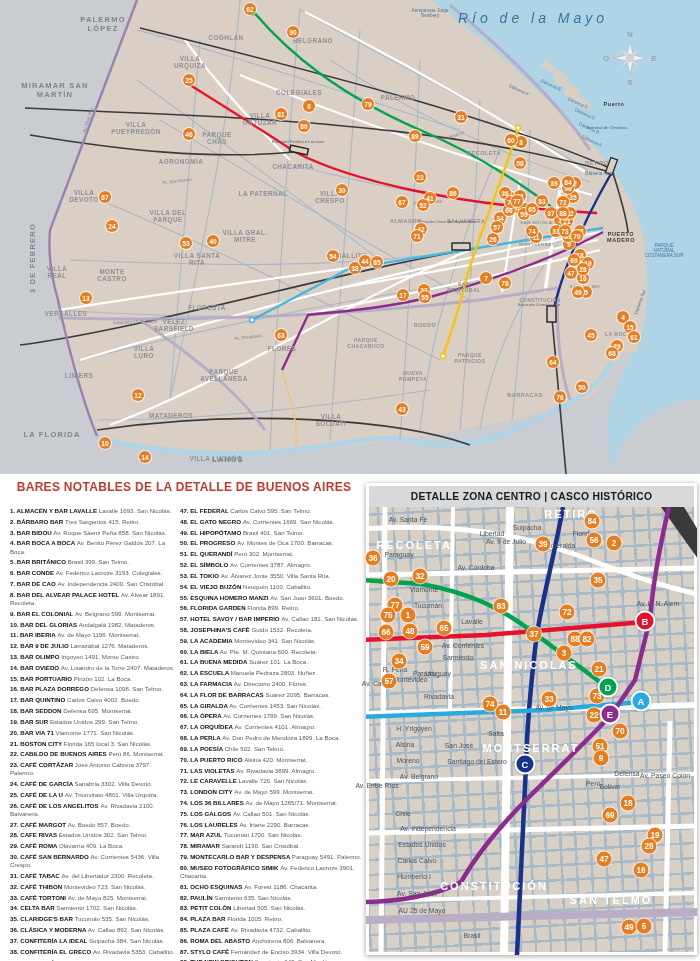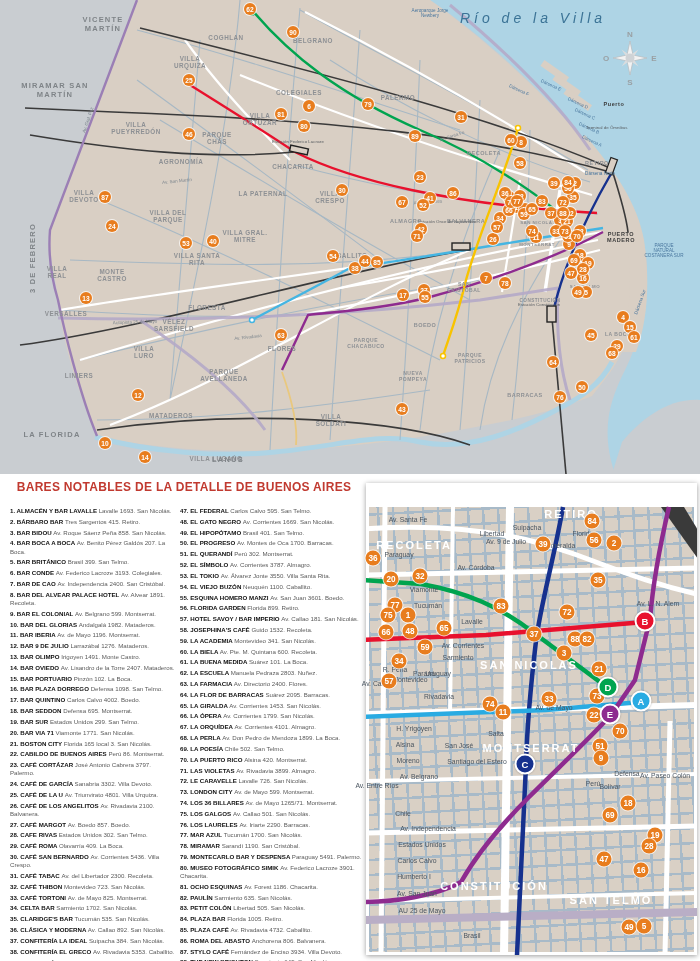--- a/index.html
+++ b/index.html
@@ -155,21 +155,21 @@
     <circle cx="518" cy="128" r="2.5" fill="#fff" stroke="#F8C300" stroke-width="1.5"></circle>
     <circle cx="443" cy="356" r="2.5" fill="#fff" stroke="#F8C300" stroke-width="1.5"></circle>
     <circle cx="252" cy="320" r="2.5" fill="#fff" stroke="#45B5E2" stroke-width="1.5"></circle>
     <rect x="290" y="147" width="18" height="6" fill="#d9cfc4" stroke="#222" stroke-width="1.4" transform="rotate(12 299 150)"></rect>
     <rect x="452" y="243" width="18" height="7" fill="#d9cfc4" stroke="#222" stroke-width="1.4"></rect>
     <rect x="547" y="306" width="9" height="16" fill="#d9cfc4" stroke="#222" stroke-width="1.4"></rect>
     <rect x="608" y="158" width="7" height="16" fill="#d9cfc4" stroke="#222" stroke-width="1.2" transform="rotate(20 611 166)"></rect>
   </svg>
 
   <div id="mm-overlay">
-    <div class="water-label">Río de la Villa</div>
+    <div class="water-label">Río de la Mayo</div>
     <div id="compass">
       <svg x="0" y="0" width="64" height="64" viewBox="-32 -32 64 64" style="position:absolute;left:-32px;top:-32px">
         <path d="M0,-17 L3,-3 L17,0 L3,3 L0,17 L-3,3 L-17,0 L-3,-3 Z" fill="#f2f2f2" stroke="#b9bec2" stroke-width="0.8"></path>
         <path d="M0,-12 L2,-2 L12,0 L2,2 L0,12 L-2,2 L-12,0 L-2,-2 Z" fill="#d9dcde" transform="rotate(45)"></path>
         <circle r="4.5" fill="#cfd3d6"></circle>
       </svg>
       <span class="cdir" style="left:0;top:-24px">N</span>
       <span class="cdir" style="left:24px;top:0">E</span>
       <span class="cdir" style="left:0;top:24px">S</span>
       <span class="cdir" style="left:-24px;top:0">O</span>
@@ -211,21 +211,21 @@
       <div class="nb" style="left: 537px; top: 244px; transform: translate(-50%, -50%); font-size: 4.4px;">MONTSERRAT</div>
       <div class="nb wrap" style="left: 464px; top: 287px; transform: translate(-50%, -50%); font-size: 5px; width: 40px;">SAN CRISTÓBAL</div>
       <div class="nb" style="left: 540px; top: 300px; transform: translate(-50%, -50%); font-size: 4.6px;">CONSTITUCIÓN</div>
       <div class="nb" style="left: 585px; top: 286px; transform: translate(-50%, -50%); font-size: 4.4px;">SAN TELMO</div>
       <div class="nb" style="left: 618px; top: 334px; transform: translate(-50%, -50%); font-size: 5px;">LA BOCA</div>
       <div class="nb" style="left: 425px; top: 325px; transform: translate(-50%, -50%); font-size: 5.5px;">BOEDO</div>
       <div class="nb wrap" style="left: 366px; top: 343px; transform: translate(-50%, -50%); font-size: 5px; width: 56px;">PARQUE CHACABUCO</div>
       <div class="nb wrap" style="left: 470px; top: 358px; transform: translate(-50%, -50%); font-size: 5px; width: 52px;">PARQUE PATRICIOS</div>
       <div class="nb wrap" style="left: 413px; top: 376px; transform: translate(-50%, -50%); font-size: 5px; width: 46px;">NUEVA POMPEYA</div>
       <div class="nb" style="left: 525px; top: 395px; transform: translate(-50%, -50%); font-size: 5.5px;">BARRACAS</div>
-      <div class="ext wrap" style="left: 103px; top: 24px; transform: translate(-50%, -50%); width: 60px;">VICENTE MARTÍN</div>
+      <div class="ext wrap" style="left: 103px; top: 24px; transform: translate(-50%, -50%); width: 60px;">PALERMO LÓPEZ</div>
       <div class="ext wrap" style="left: 55px; top: 90px; transform: translate(-50%, -50%); width: 70px;">MIRAMAR SAN MARTÍN</div>
       <div class="ext" style="left: 32px; top: 258px; transform: translate(-50%, -50%) rotate(-90deg);">3 DE FEBRERO</div>
       <div class="ext" style="left: 52px; top: 434px; transform: translate(-50%, -50%);">LA FLORIDA</div>
       <div class="ext" style="left: 228px; top: 459px; transform: translate(-50%, -50%);">LANÚS</div>
       <div class="ext" style="left: 634px; top: 454px; transform: translate(-50%, -50%); margin-top: 26px;">AVELLANEDA</div>
       <div class="port wrap" style="left: 430px; top: 13px; transform: translate(-50%, -50%); width: 56px;">Aeroparque Jorge Newbery</div>
       <div class="port bold" style="left: 614px; top: 104px; transform: translate(-50%, -50%);">Puerto</div>
       <div class="port" style="left: 519px; top: 90px; transform: translate(-50%, -50%) rotate(25deg);">Dársena F</div>
       <div class="port" style="left: 551px; top: 85px; transform: translate(-50%, -50%) rotate(25deg);">Dársena E</div>
       <div class="port" style="left: 578px; top: 103px; transform: translate(-50%, -50%) rotate(25deg);">Dársena D</div>
@@ -420,20 +420,21 @@
     <div class="bar-item"><b>82. PAULÍN </b>Sarmiento 635. San Nicolás.</div>
     <div class="bar-item"><b>83. PETIT COLÓN </b>Libertad 505. San Nicolás.</div>
     <div class="bar-item"><b>84. PLAZA BAR </b>Florida 1005. Retiro.</div>
     <div class="bar-item"><b>85. PLAZA CAFÉ </b>Av. Rivadavia 4732. Caballito.</div>
     <div class="bar-item"><b>86. ROMA DEL ABASTO </b>Anchorena 806. Balvanera.</div>
     <div class="bar-item"><b>87. STYLO CAFÉ </b>Fernández de Enciso 3934. Villa Devoto.</div>
     <div class="bar-item"><b>88. THE NEW BRIGHTON </b>Sarmiento 645. San Nicolás.</div>
   </div>
 
 <div id="detail">
+  <div id="detail-header">DETALLE ZONA CENTRO | CASCO HISTÓRICO</div>
   <div id="detail-grid">
       <div class="grid-inner"></div>
     </div>
   <svg class="det" width="331" height="472" viewBox="0 0 331 472">
 
     <g fill="none" stroke="#ffffff">
       <path d="M-4,46 C80,40 150,50 205,70 C240,82 280,100 335,112" stroke-width="5"></path>
       <path d="M-4,92 L335,85" stroke-width="5"></path>
       <path d="M-4,231 L335,222" stroke-width="6"></path>
       <path d="M-4,298 L335,291" stroke-width="4"></path>

